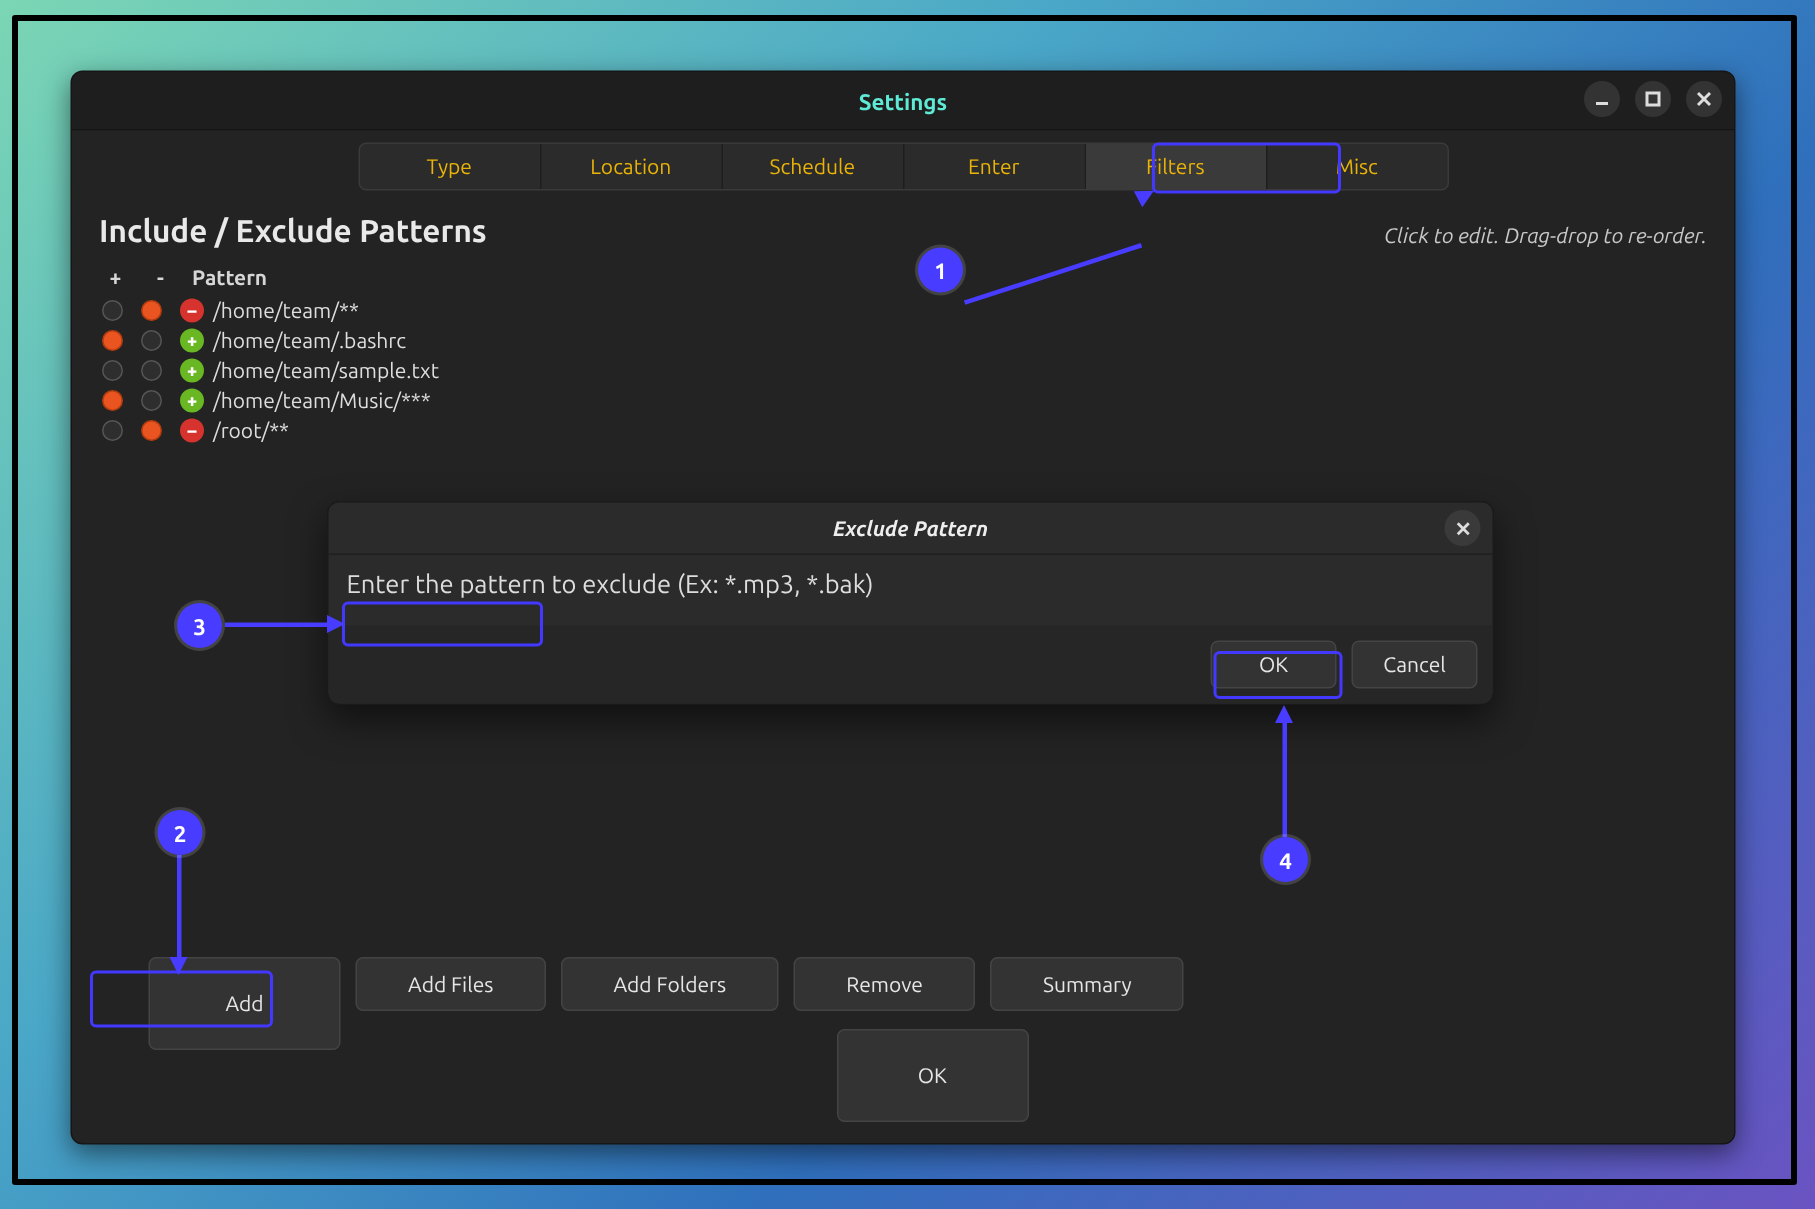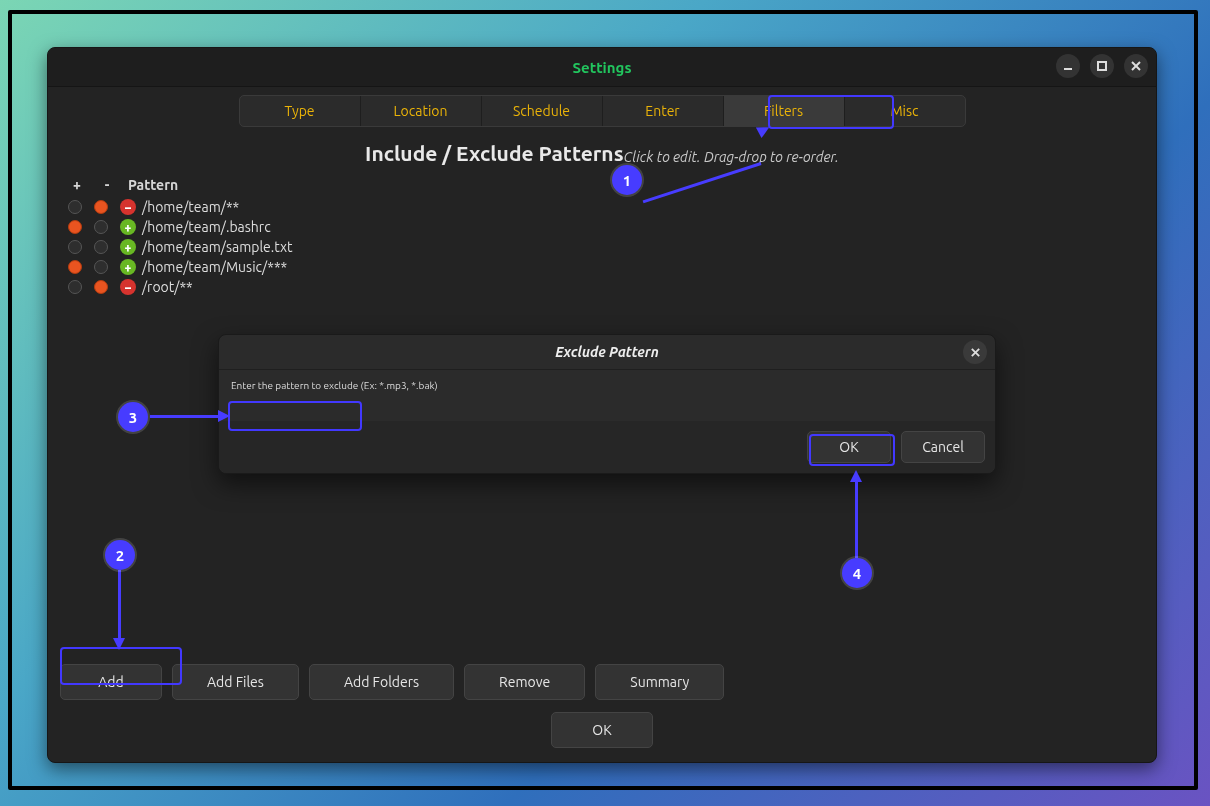--- a/index.html
+++ b/index.html
@@ -15,65 +15,65 @@
   
   .win{
     position:absolute;left:47px;top:47px;width:1110px;height:716px;
     background:#232323;color:#ccc;border:1px solid #161616;
     box-shadow:0 6px 18px rgba(0,0,0,.5);border-radius:8px;
     box-sizing:border-box;
   }
   .titlebar{
     height:38px;display:flex;align-items:center;justify-content:center;
     position:relative;background:#1e1e1e;border-bottom:1px solid #151515;
-    border-radius:8px 8px 0 0;color:#22c55e;font-weight:600;font-size:15px;
+    border-radius:8px 8px 0 0;color:#5eead4;font-weight:600;font-size:15px;
   }
   .win-controls{position:absolute;right:8px;top:6px;display:flex;gap:10px;}
   .wc{width:24px;height:24px;border-radius:12px;background:#333;display:flex;align-items:center;justify-content:center;color:#ccc;font-size:13px;cursor:pointer;}
   .wc svg{width:12px;height:12px;stroke:#ddd;stroke-width:2;fill:none;}
 
   .tabs{display:flex;justify-content:center;padding:8px 0;}
   .tabstrip{display:flex;background:#2b2b2b;border-radius:5px;overflow:hidden;border:1px solid #3a3a3a;}
   .tab{width:120px;height:30px;display:flex;align-items:center;justify-content:center;color:#eab308;font-size:14px;cursor:pointer;}
   .tab + .tab{border-left:1px solid #1e1e1e;}
   .tab.active{background:#3a3a3a;}
 
-  .heading-row{display:flex;justify-content:center;align-items:flex-end;padding:6px 18px 8px 18px;}
+  .heading-row{display:flex;justify-content:space-between;align-items:flex-end;padding:6px 18px 8px 18px;}
   .heading{font-size:21px;font-weight:700;color:#e9e9e9;}
   .hint{font-style:italic;color:#c8c8c8;font-size:14px;}
 
   .table{margin:0 12px;}
   .thead{display:flex;gap:12px;padding:4px 8px;color:#d6d6d6;font-size:14px;font-weight:600;}
   .col-plus{width:18px;text-align:center;}
   .col-minus{width:18px;text-align:center;}
   .trow{display:flex;align-items:center;gap:12px;padding:2px 8px;font-size:14px;color:#dedede;}
   .dot{width:14px;height:14px;border-radius:50%;box-sizing:border-box;}
   .d-off{background:#2e2e2e;border:1px solid #555;}
   .d-on{background:#e95420;border:1px solid #b33c0f;}
   .badge{width:16px;height:16px;border-radius:50%;display:inline-flex;align-items:center;justify-content:center;font-size:12px;font-weight:800;color:#fff;margin-right:2px;}
   .b-plus{background:#68b723;}
   .b-minus{background:#d6332e;}
   .path{display:flex;align-items:center;gap:4px;}
 
   .bottom-btns{position:absolute;left:12px;bottom:62px;display:flex;gap:10px;}
   .btn{height:34px;padding:0 34px;background:#333;border:1px solid #444;border-radius:5px;color:#e6e6e6;font-size:14px;display:flex;align-items:center;justify-content:center;cursor:pointer;}
-  .btn.wide{width:100px;padding:0;}
+  .btn.wide{width:100px;padding:13px;margin-left:39px;}
 
   .ok-row{position:absolute;left:0;right:0;bottom:14px;display:flex;justify-content:center;}
 
   
   .modal{
     position:absolute;left:218px;top:334px;width:776px;background:#2b2b2b;
     border:1px solid #1a1a1a;border-radius:8px;box-shadow:0 10px 24px rgba(0,0,0,.55);
   }
   .m-title{height:34px;display:flex;align-items:center;justify-content:center;color:#eee;font-weight:600;font-size:14px;position:relative;border-bottom:1px solid #1f1f1f;font-style:italic;}
   .m-close{position:absolute;right:8px;top:5px;width:24px;height:24px;border-radius:12px;background:#3a3a3a;display:flex;align-items:center;justify-content:center;cursor:pointer;}
   .m-close svg{width:11px;height:11px;stroke:#ddd;stroke-width:2;fill:none;}
   .m-body{padding:10px 10px 12px 10px;}
-  .m-label{color:#ddd;font-size:10px;margin:0 0 18px 2px;}
+  .m-label{color:#ddd;font-size:17px;margin:0 0 6px 2px;}
   .m-input{width:100%;height:30px;box-sizing:border-box;background:#1f1f1f;border:1px solid #e07a4a;border-radius:4px;color:#e8e8e8;padding:0 8px;font-size:14px;outline:none;}
   .m-actions{display:flex;justify-content:flex-end;gap:10px;background:#262626;padding:10px;border-radius:0 0 8px 8px;}
   .mbtn{height:30px;width:82px;border-radius:5px;background:#333;border:1px solid #444;color:#e6e6e6;display:flex;align-items:center;justify-content:center;font-size:14px;cursor:pointer;}
 
   
   .hl{position:absolute;border:2px solid #4238ff;border-radius:4px;pointer-events:none;box-sizing:border-box;}
   .marker{position:absolute;width:30px;height:30px;border-radius:50%;background:#473cff;color:#fff;font-weight:700;display:flex;align-items:center;justify-content:center;font-size:15px;box-shadow:0 0 0 2px rgba(255,255,255,.15);}
   .arrow-line{position:absolute;background:#473cff;}
   .arrow-head{position:absolute;width:0;height:0;}
 </style>

